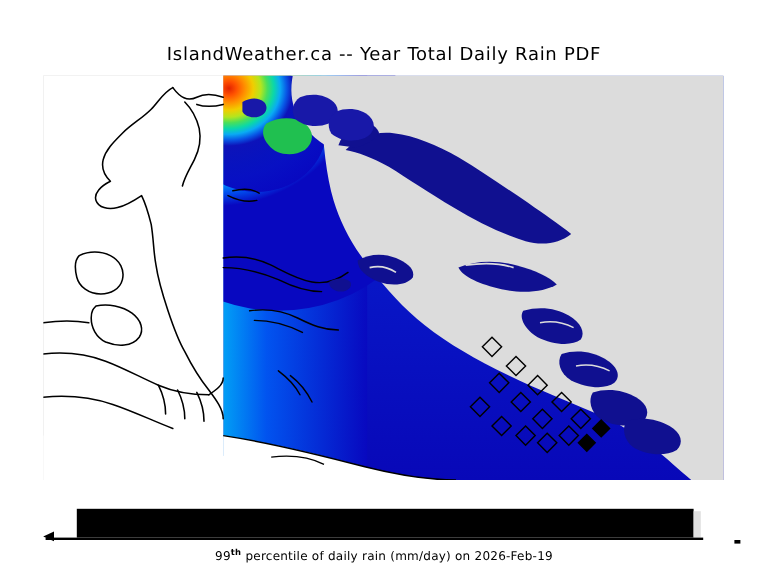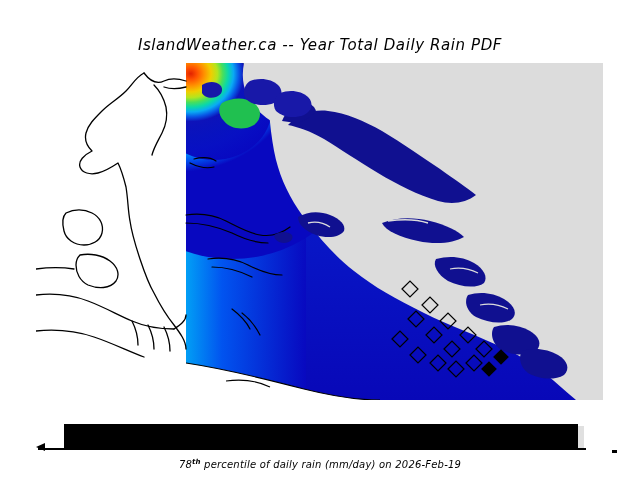--- a/index.html
+++ b/index.html
@@ -14,21 +14,20 @@
     font-family: "DejaVu Sans", sans-serif;
     position: relative;
   }
 
   #page {
     position: absolute;
     left: 0; top: 0;
     width: 640px;
     height: 480px;
     background: #ffffff;
-    font-style: italic;
   }
 
   
   .title {
     position: absolute;
     left: 0;
     top: 36px;
     width: 640px;
     text-align: center;
     font-size: 15px;
@@ -325,16 +324,16 @@
 
   <div class="cbar-wrap">
     <div class="cbar-arrow"></div>
     <div class="cbar"></div>
     <div class="cbar-tail"></div>
     <div class="cbar-axis"></div>
     <div class="cbar-nub"></div>
   </div>
 
   <div class="caption">
-    <span class="cap-seg">78</span><sup>th</sup><span class="cap-seg"> percentile of daily rain (mm/day) on 2026-Feb-19</span>
+    <span class="cap-seg">99</span><sup>th</sup><span class="cap-seg"> percentile of daily rain (mm/day) on 2026-Feb-19</span>
   </div>
 
 </div>
 
 </body></html>

